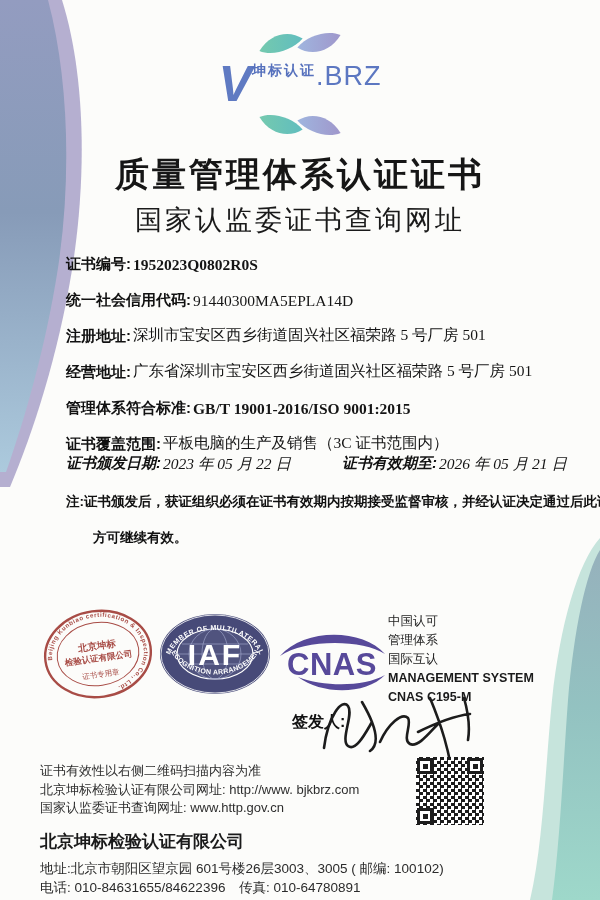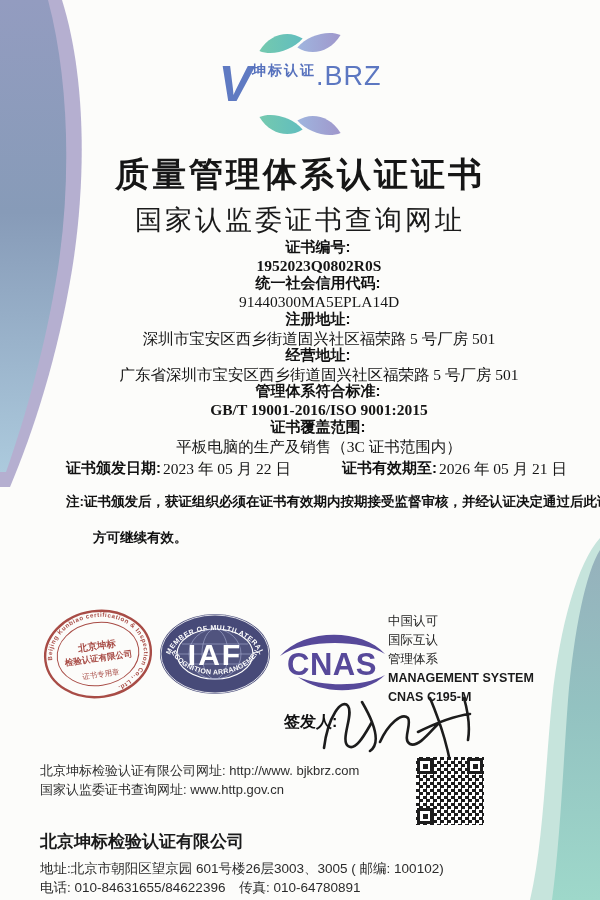--- a/index.html
+++ b/index.html
@@ -19,40 +19,40 @@
   .swirl.flip{transform:scale(1,-1);}
 
   
   .title{position:absolute;top:152px;left:0;right:0;text-align:center;font-size:34px;font-weight:900;
          letter-spacing:3px;color:#161616;font-family:"DejaVu Sans",sans-serif;}
   .company{position:absolute;top:202px;left:0;right:0;text-align:center;font-size:27px;font-weight:500;
            letter-spacing:3px;color:#1a1a1a;font-family:"Liberation Serif","DejaVu Serif",serif;}
 
   
   .fields{position:absolute;top:238px;left:66px;right:30px;}
-  .frow{height:36px;display:flex;align-items:center;font-size:15px;white-space:nowrap;flex-direction:column;}
+  .frow{height:36px;display:flex;align-items:flex-end;font-size:15px;white-space:nowrap;}
   .flabel{font-weight:700;color:#111;}
   .fvalue{font-family:"Liberation Serif","DejaVu Serif",serif;font-size:15.5px;color:#151515;margin-left:2px;}
   .fvalue.b{font-weight:700;}
-  .dates{height:30px;display:flex;align-items:center;font-size:15px;white-space:nowrap;}
+  .dates{height:30px;display:flex;font-size:15px;white-space:nowrap;font-style:italic;}
   .dgroup{display:flex;}
   .dgroup.first{width:276px;}
   .note{font-size:13.5px;font-weight:700;color:#101010;line-height:36px;white-space:nowrap;}
   .note .cont{padding-left:27px;}
 
   
   .stamps{position:absolute;top:604px;left:40px;right:0;height:110px;}
   .seal{position:absolute;left:2px;top:4px;transform:rotate(-8deg);}
   .iaf{position:absolute;left:118px;top:8px;}
   .cnas{position:absolute;left:238px;top:22px;}
   .accred{position:absolute;left:348px;top:8px;line-height:19px;font-size:12.5px;color:#222;}
   .accred .en{font-weight:700;font-size:12.5px;color:#1a1a1a;}
 
   
-  .sign-label{position:absolute;left:284px;top:712px;font-size:16px;font-weight:700;color:#111;}
+  .sign-label{position:absolute;left:292px;top:712px;font-size:16px;font-weight:700;color:#111;}
   .signature{position:absolute;left:318px;top:688px;}
   .qr{position:absolute;left:416px;top:757px;width:68px;height:68px;background:
       repeating-conic-gradient(#1d1d1d 0% 25%, #ffffff 0% 50%) 0 0/7px 7px;}
   .finder{position:absolute;width:16px;height:16px;background:#fff;border:3px solid #1d1d1d;}
   .finder::after{content:"";position:absolute;left:2.5px;top:2.5px;width:5px;height:5px;background:#1d1d1d;}
   .f-tl{left:1px;top:1px;} .f-tr{right:1px;top:1px;} .f-bl{left:1px;bottom:1px;}
 
   
   .validity{position:absolute;left:40px;top:762px;font-size:13px;line-height:18.5px;color:#2e2e2e;}
   .validity span{display:block;}
@@ -189,22 +189,22 @@
     </svg>
 
     <svg class="cnas" width="108" height="68" viewBox="0 0 108 68">
       <path d="M2,30 C26,2 84,2 107,28 C84,13 26,13 2,30 Z" fill="#57499a"></path>
       <path d="M20,51 C44,69 88,69 107,49 C86,61 46,61 20,51 Z" fill="#57499a"></path>
       <text x="54" y="49" text-anchor="middle" font-size="31" font-weight="800" fill="#57499a" letter-spacing="0.5">CNAS</text>
     </svg>
 
     <div class="accred">
       <div>中国认可</div>
+      <div>管理体系</div>
       <div>国际互认</div>
-      <div>管理体系</div>
       <div class="en">MANAGEMENT SYSTEM</div>
       <div class="en">CNAS C195-M</div>
     </div>
   </div>
 
   <div class="sign-label">签发人:</div>
   <svg class="signature" width="175" height="112" viewBox="0 0 175 112">
     <path d="M6,60 C10,28 24,10 30,18 C36,26 22,52 30,58 C38,64 48,44 54,34
              M44,14 C58,38 62,56 52,63
              M62,54 C70,36 84,24 90,30 C94,36 84,52 92,56 C100,60 112,44 120,36
@@ -213,20 +213,21 @@
              M146,10 C150,24 152,40 150,52" fill="none" stroke="#1c1c1c" stroke-width="2.6" stroke-linecap="round"></path>
   </svg>
 
   <div class="qr">
     <div class="finder f-tl"></div>
     <div class="finder f-tr"></div>
     <div class="finder f-bl"></div>
   </div>
 
   <div class="validity">
+    <span>证书有效性以右侧二维码扫描内容为准</span>
     <span>北京坤标检验认证有限公司网址: http://www. bjkbrz.com</span>
     <span>国家认监委证书查询网址: www.http.gov.cn</span>
   </div>
 
   <div class="company-block">
     <div class="cb-name">北京坤标检验认证有限公司</div>
     <div class="cb-line">地址:北京市朝阳区望京园 601号楼26层3003、3005 ( 邮编: 100102)</div>
     <div class="cb-line">电话: 010-84631655/84622396　传真: 010-64780891</div>
   </div>
 

